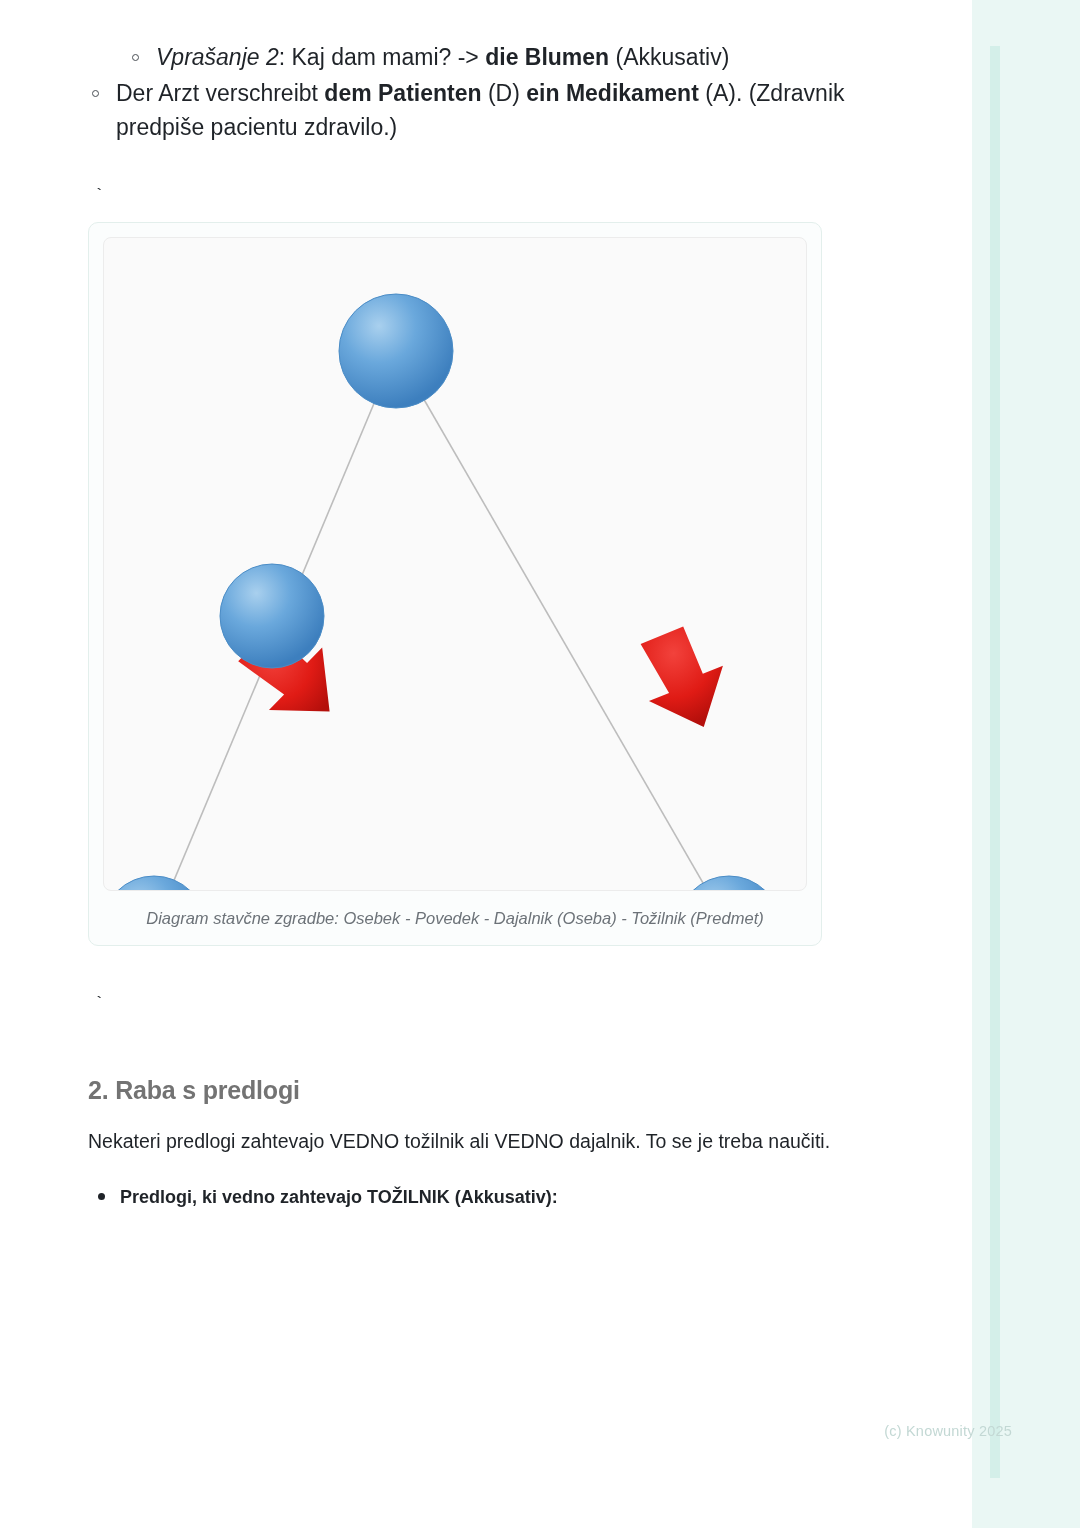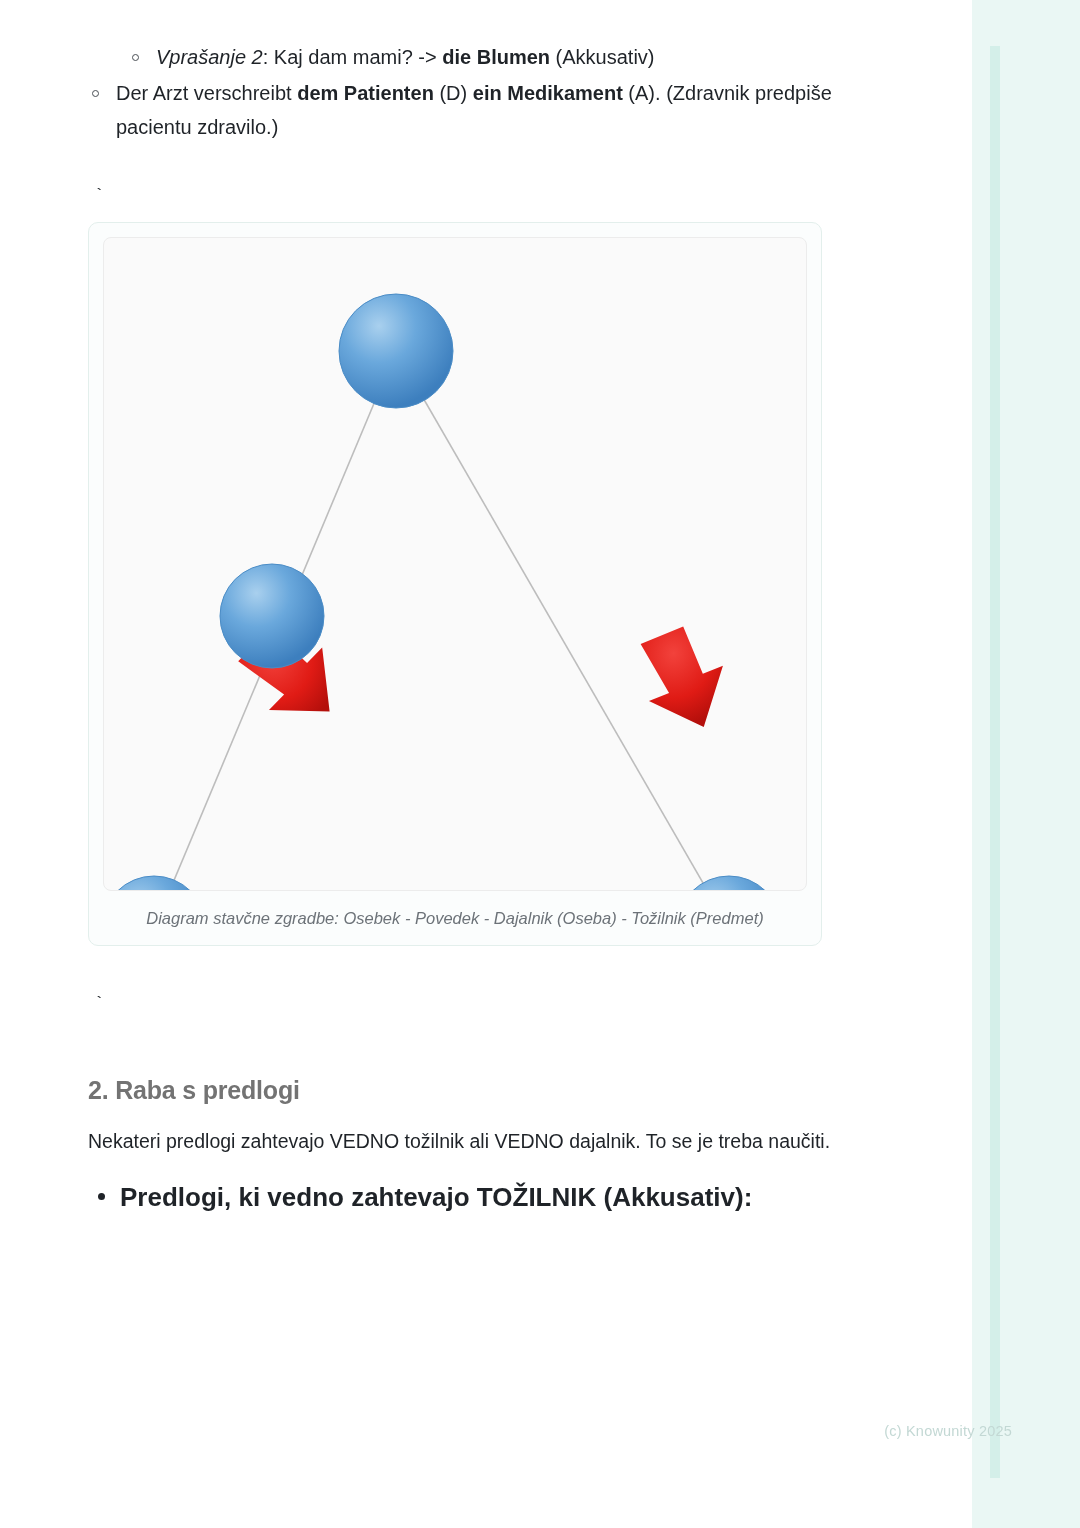--- a/index.html
+++ b/index.html
@@ -53,21 +53,21 @@
   }
 
   
   ul {
     margin: 0;
     padding: 0;
     list-style: none;
   }
   li {
     position: relative;
-    font-size: 20px;
+    font-size: 23px;
     line-height: 34px;
     color: #1f2328;
   }
   .lvl2 {
     padding-left: 68px;
     margin-bottom: 2px;
   }
   .lvl2::before {
     content: "";
     position: absolute;
@@ -90,21 +90,21 @@
     top: 14px;
     width: 7px;
     height: 7px;
     border: 1.6px solid #4a4f55;
     border-radius: 50%;
     box-sizing: border-box;
   }
   .lvl1-bullet {
     padding-left: 32px;
     margin-bottom: 18px;
-    font-size: 26px;
+    font-size: 18px;
   }
   .lvl1-bullet::before {
     content: "";
     position: absolute;
     left: 10px;
     top: 13px;
     width: 7px;
     height: 7px;
     background: #1f2328;
     border-radius: 50%;

